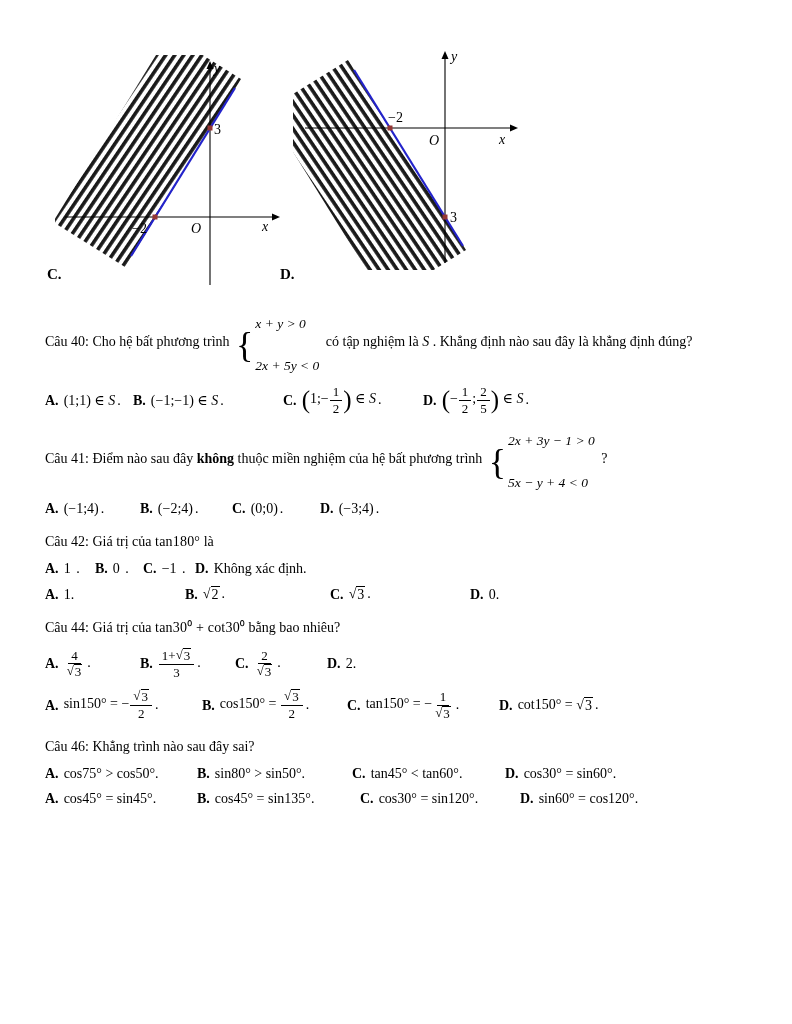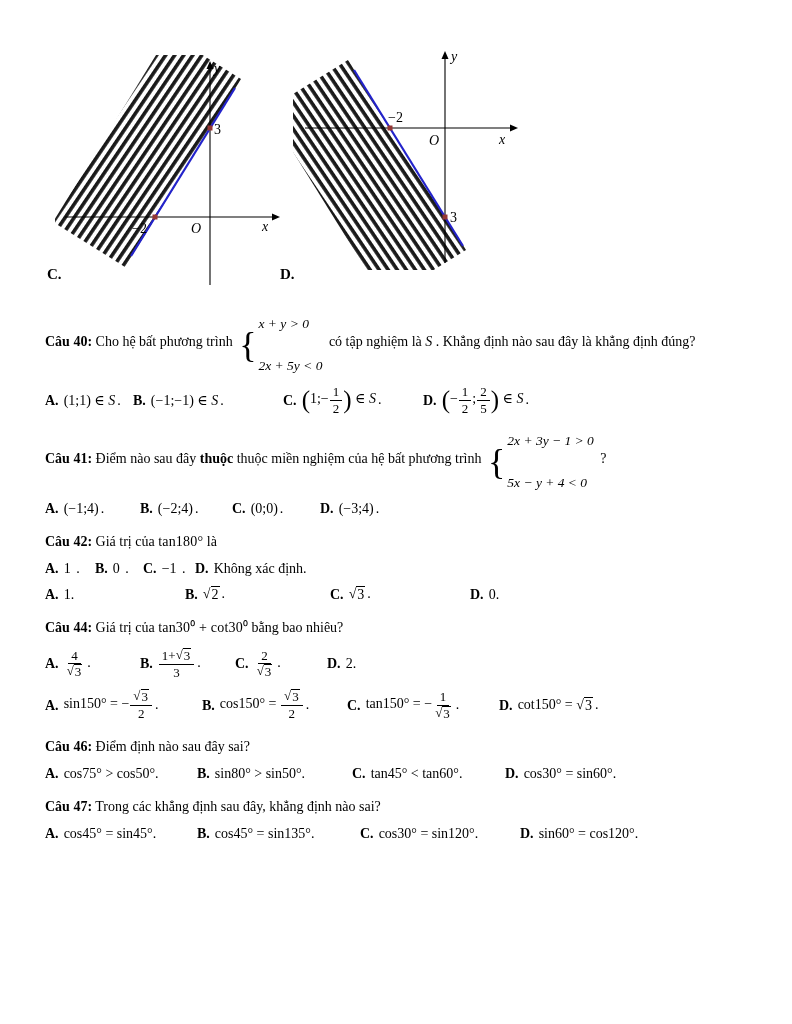--- a/index.html
+++ b/index.html
@@ -12,21 +12,21 @@
   .content { padding: 0 38px 0 45px; }
 
   
   .figure-area { position: relative; height: 300px; }
   .gsvg { position: absolute; }
   .fig-label { position: absolute; font-weight: bold; font-size: 15px; }
   svg text { font-family: "Liberation Serif", "DejaVu Serif", serif; font-size: 14px; }
 
   
   .q { margin-top: 15px; line-height: 1.45; }
-  .qlabel { font-weight: bold; }
+  .qlabel { font-weight: normal; }
   .it { font-style: italic; }
   .mathsp { letter-spacing: 0.2px; font-family: Liberation Serif, serif; }
 
   
   .system { display: inline-flex; align-items: center; vertical-align: -11px; margin: 0 3px; }
   .brace { font-size: 36px; font-weight: 300; line-height: 0.95; margin-right: 2px; }
   .sys-lines { display: inline-flex; flex-direction: column; text-align: left; gap: 24px; }
   .sys-line { font-style: italic; font-size: 13.5px; line-height: 1.35; white-space: nowrap; }
 
   
@@ -152,21 +152,21 @@
               <span class="fn">2</span>
               <span class="fd">5</span>
             </span><span class="bp">)</span>
         <span>∈</span> <span class="it">S</span><span class="dot">.</span></span>
       </span>
     </div>
 
     <div class="q">
       <span class="qlabel">Câu 41:</span>
       <span>Điểm nào sau đây</span>
-      <b>thuộc</b>
+      <b>không</b>
       <span>thuộc miền nghiệm của hệ bất phương trình</span>
       <span class="system">
           <span class="brace">{</span>
           <span class="sys-lines">
             <span class="sys-line">2x + 3y − 1 &gt; 0</span>
             <span class="sys-line">5x − y + 4 &lt; 0</span>
           </span>
         </span>
       <span>?</span>
     </div>
@@ -330,45 +330,41 @@
           <span class="ol">D.</span>
           <span class="om"><span>cot150° =</span> <span class="sqrt">
               <span class="sqsign">√</span>
               <span class="rad">3</span>
             </span><span class="dot">.</span></span>
         </span>
     </div>
 
     <div class="q">
       <span class="qlabel">Câu 46:</span>
-      <span>Điểm định nào sau đây sai?</span>
+      <span>Khẳng trình nào sau đây sai?</span>
     </div>
     <div class="opts opts46">
       <span class="opt">
           <span class="ol">A.</span>
           <span class="om"><span>cos75° &gt; cos50°.</span></span>
         </span>
       <span class="opt">
           <span class="ol">B.</span>
           <span class="om"><span>sin80° &gt; sin50°.</span></span>
         </span>
       <span class="opt">
           <span class="ol">C.</span>
           <span class="om"><span>tan45° &lt; tan60°.</span></span>
         </span>
       <span class="opt">
           <span class="ol">D.</span>
           <span class="om"><span>cos30° = sin60°.</span></span>
         </span>
     </div>
 
-    <div class="q">
-      <span class="qlabel">Câu 47:</span>
-      <span>Trong các khẳng định sau đây, khẳng định nào sai?</span>
-    </div>
     <div class="opts opts47">
       <span class="opt">
           <span class="ol">A.</span>
           <span class="om"><span>cos45° = sin45°.</span></span>
         </span>
       <span class="opt">
           <span class="ol">B.</span>
           <span class="om"><span>cos45° = sin135°.</span></span>
         </span>
       <span class="opt">

